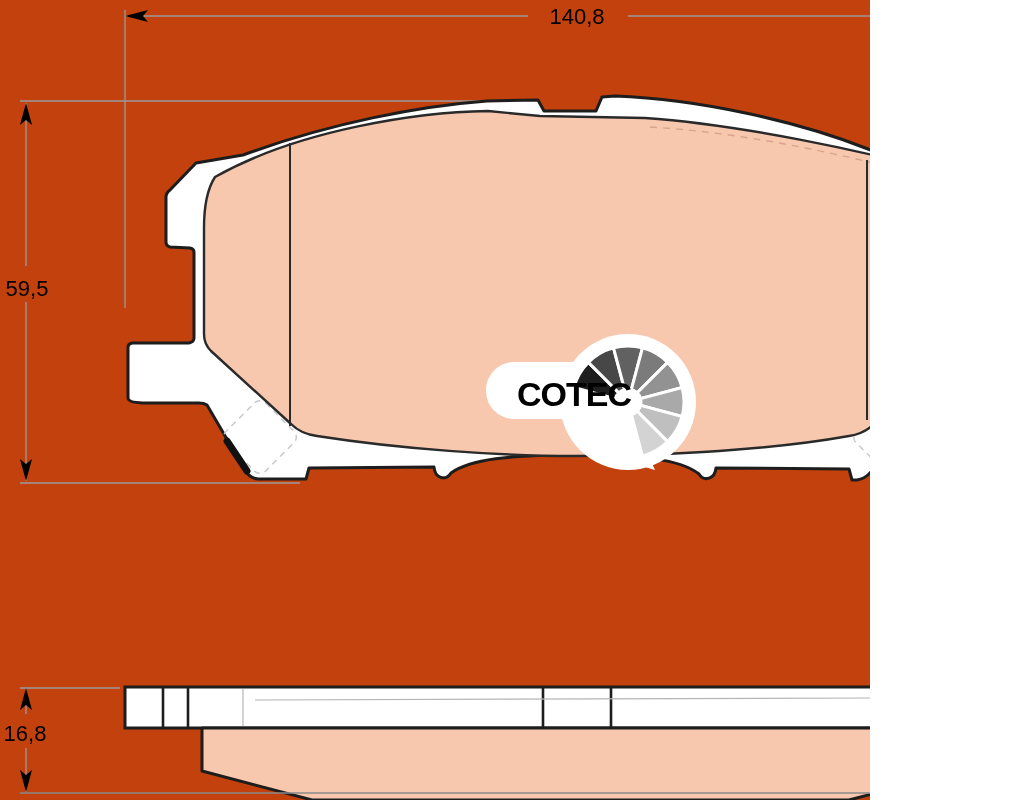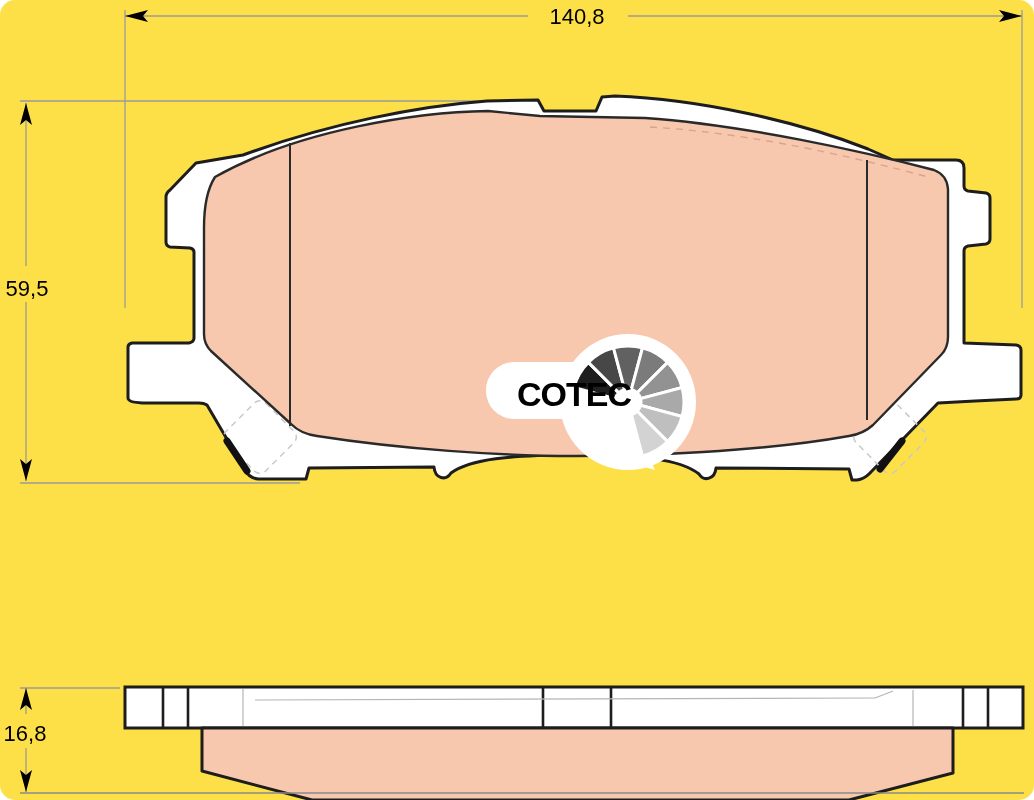--- a/index.html
+++ b/index.html
@@ -1,17 +1,17 @@
 <!DOCTYPE html>
 <html><head>
 <meta charset="utf-8">
 <style>
   html,body{margin:0;padding:0;background:#fff;}
-  .canvas{position:relative;width:1034px;height:800px;background:#fde047;overflow:hidden;
-          font-family:"Liberation Sans", sans-serif;border-radius:15px;}
+  .canvas{position:relative;width:870px;height:800px;background:#c2410c;overflow:hidden;
+          font-family:"Liberation Sans", sans-serif;}
   svg{position:absolute;left:0;top:0;}
   text{font-family:"Liberation Sans", sans-serif;fill:#000;}
   .dimtext{font-size:22px;}
   .logotext{font-size:34px;font-weight:bold;letter-spacing:-1px;}
 </style>
 </head>
 <body>
 
 <div class="canvas">
 <svg width="1034" height="800" viewBox="0 0 1034 800">

